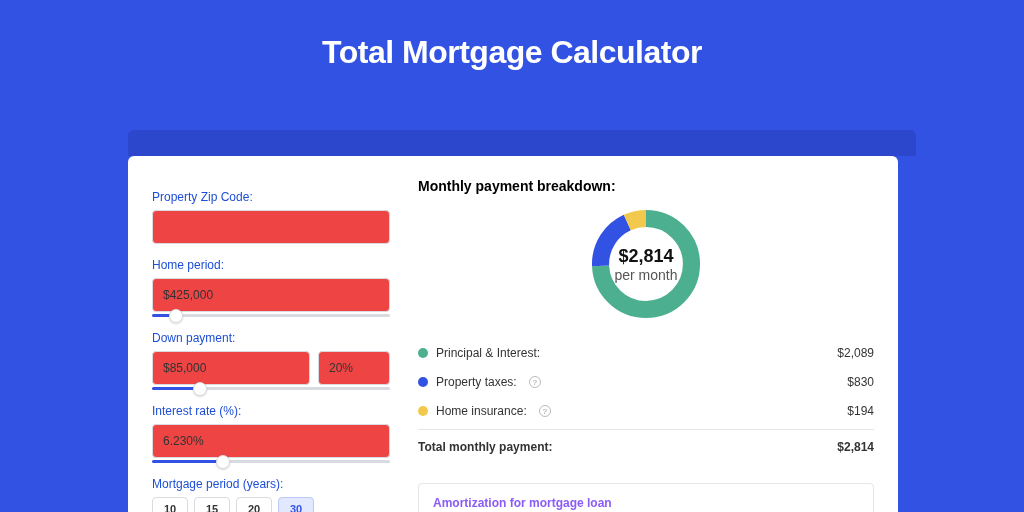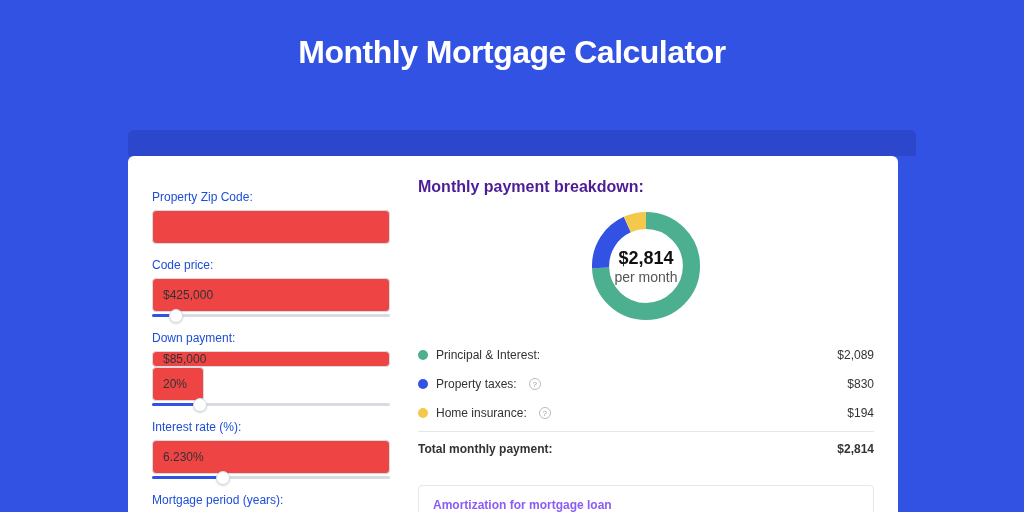--- a/index.html
+++ b/index.html
@@ -8,27 +8,27 @@
   .shadow-block { position: absolute; left: 128px; top: 130px; width: 788px; height: 26px; background: #2c47cc; border-radius: 6px 6px 0 0; }
   .card { position: absolute; left: 128px; top: 156px; width: 770px; height: 400px; background: #fff; border-radius: 6px 6px 0 0; padding: 20px 24px; display: flex; gap: 28px; }
   .left { width: 238px; flex-shrink: 0; }
   .right { flex: 1; }
   .field-label { font-size: 12px; color: #1d4ed8; margin-bottom: 6px; margin-top: 14px; }
   .field-label:first-child { margin-top: 14px; }
   .text-input { width: 100%; height: 34px; border: 1px solid #d8dbe0; border-radius: 4px; padding: 0 10px; font-size: 12px; color: #333; background: #ef4444; }
   .slider-track { height: 3px; background: #d8dbe0; border-radius: 2px; margin-top: 2px; position: relative; }
   .slider-fill { height: 3px; background: #3252e3; border-radius: 2px; position: absolute; left: 0; top: 0; }
   .slider-thumb { position: absolute; top: 50%; transform: translate(-50%,-50%); width: 14px; height: 14px; background: #fff; border: 1px solid #d8dbe0; border-radius: 50%; box-shadow: 0 1px 2px rgba(0,0,0,.15); }
-  .row-two { display: flex; gap: 0; flex-direction: column; }
+  .row-two { display: flex; gap: 8px; }
   .row-two .text-input:first-child { flex: 1; }
-  .row-two .text-input:last-child { width: 52px; }
+  .row-two .text-input:last-child { width: 72px; }
   .period-row { display: flex; gap: 6px; }
   .period-btn { width: 36px; height: 24px; border: 1px solid #d8dbe0; border-radius: 4px; background: #fff; font-size: 11px; font-weight: 600; color: #333; display: flex; align-items: center; justify-content: center; cursor: pointer; }
   .period-btn.active { background: #e2e8ff; border-color: #bcc8f5; color: #3252e3; }
-  .section-title { font-size: 16px; font-weight: 700; color: #4c1d95; margin-top: 2px; }
+  .section-title { font-size: 14px; font-weight: 700; color: #000000; margin-top: 2px; }
   .donut-wrap { display: flex; justify-content: center; margin-top: 10px; margin-bottom: 14px; }
   .donut { position: relative; width: 120px; height: 120px; }
   .donut svg { width: 120px; height: 120px; transform: rotate(-90deg); }
   .donut-center { position: absolute; inset: 0; display: flex; flex-direction: column; align-items: center; justify-content: center; }
   .donut-value { font-size: 18px; font-weight: 700; color: #111; }
   .donut-sub { font-size: 14px; color: #555; }
   .legend-row { display: flex; justify-content: space-between; padding: 7px 0; border-top: 1px solid transparent; }
   .legend-left { display: flex; align-items: center; gap: 8px; }
   .dot { width: 10px; height: 10px; border-radius: 50%; }
   .dot-green { background: #4caf8f; }
@@ -38,30 +38,30 @@
   .legend-info { width: 12px; height: 12px; border: 1px solid #bbb; border-radius: 50%; font-size: 8px; color: #999; display: inline-flex; align-items: center; justify-content: center; margin-left: 4px; }
   .legend-val { font-size: 12px; color: #333; font-weight: 400; }
   .legend-row.total { border-top: 1px solid #e4e6ea; margin-top: 4px; padding-top: 10px; }
   .legend-row.total .legend-label, .legend-row.total .legend-val { font-weight: 700; }
   .amort-box { border: 1px solid #e4e6ea; border-radius: 4px; padding: 12px 14px; margin-top: 22px; }
   .amort-title { font-size: 12px; font-weight: 700; color: #8b5cf6; margin-bottom: 8px; }
 </style>
 </head>
 <body>
 
-<h1 class="page-title">Monthly Mortgage Calculator</h1>
+<h1 class="page-title">Total Mortgage Calculator</h1>
 <div class="shadow-block"></div>
 
 <div class="card">
   <div class="left">
 
     <div class="field-label">Property Zip Code:</div>
     <input class="text-input" value="" style="">
 
-    <div class="field-label">Code price:</div>
+    <div class="field-label">Home period:</div>
     <input class="text-input" value="$425,000" style="">
     <div class="slider-track">
       <div class="slider-fill" style="width:10%"></div>
       <div class="slider-thumb" style="left:10%"></div>
     </div>
 
     <div class="field-label">Down payment:</div>
     <div class="row-two">
       <input class="text-input" value="$85,000" style="">
       <input class="text-input" value="20%" style="">

